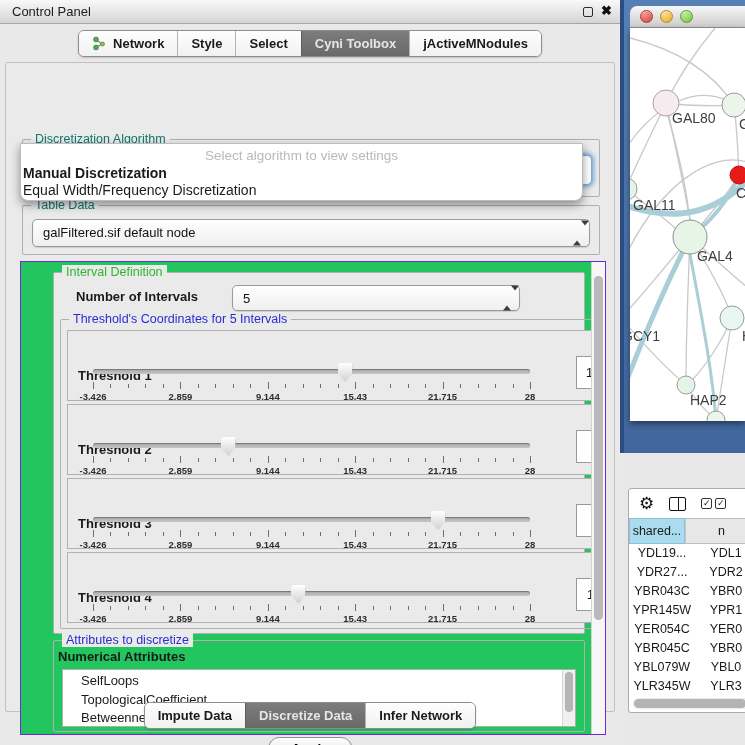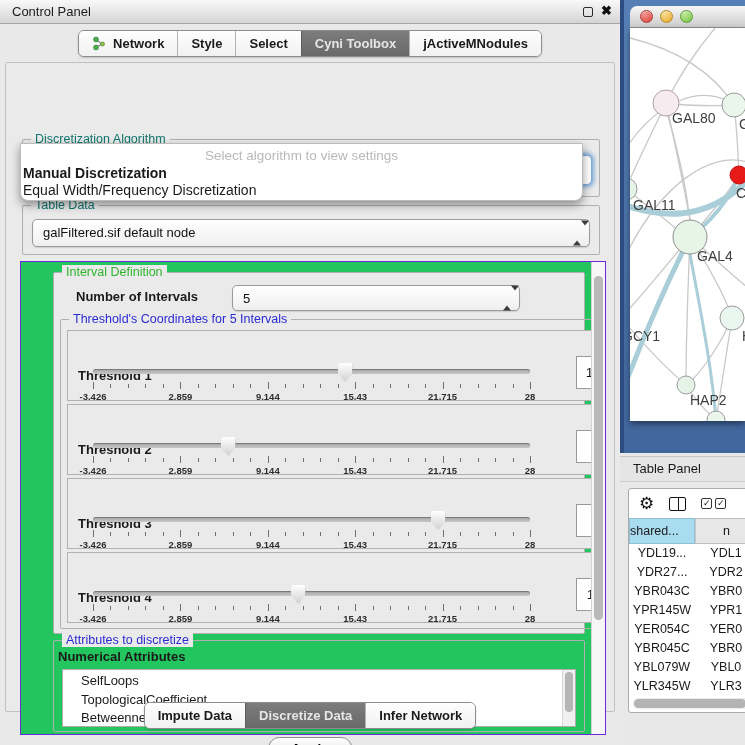--- a/index.html
+++ b/index.html
@@ -114,21 +114,21 @@
               border-top:1px solid #c6c6c6; border-bottom:1px solid #cdcdcd; font-size:13px; line-height:24px; padding-left:13px; }
   .table-card { position:absolute; left:628px; top:488px; width:130px; height:225px; background:#fff;
                 border:1px solid #ababab; border-radius:3px; overflow:hidden; }
   .tp-toolbar { height:29px; display:flex; align-items:center; padding-left:10px; gap:15px; }
   .gear-glyph { font-size:17px; line-height:17px; color:#111; }
   .split-icon { width:17px; height:14px; border:1.6px solid #111; border-radius:2px; position:relative; background:#fff; }
   .split-icon::after { content:""; position:absolute; left:50%; top:0; bottom:0; width:1.6px; background:#111; }
   .check-pair { display:flex; gap:3px; }
   .mini-check { width:11px; height:11px; border:1.3px solid #333; border-radius:2px; font-size:9px; line-height:9px; text-align:center; color:#222; }
   .tp-header { display:flex; height:26px; }
-  .th1 { width:66px; background:#aadcef; border:1px solid #8fc0d2; line-height:24px; font-size:12.5px; }
+  .th1 { width:56px; background:#aadcef; border:1px solid #8fc0d2; text-align:center; line-height:24px; font-size:12.5px; }
   .th2 { flex:1; background:#e7e7e7; border-top:1px solid #bdbdbd; border-bottom:1px solid #bdbdbd;
          border-left:1px solid #c9c9c9; text-align:center; line-height:24px; font-size:12.5px; overflow:hidden; }
   .tp-rows { height:158px; overflow:hidden; }
   .tp-row { display:flex; height:19px; font-size:12.5px; }
   .td1 { width:66px; text-align:center; line-height:19px; overflow:hidden; }
   .td2 { flex:1; text-align:center; line-height:19px; overflow:hidden; }
   .tp-hscroll { position:absolute; left:4px; right:6px; bottom:3px; height:11px; background:#ececec; border-radius:6px; }
   .tp-hscroll .hthumb { position:absolute; left:1px; top:1px; bottom:1px; width:95%; background:#b4b4b4; border-radius:5px; }
 </style>
 </head>
@@ -466,21 +466,20 @@
           <text x="-8" y="313" fill="#3f3f3f" font-size="14" font-family="Liberation Sans, sans-serif">GCY1</text>
           <circle cx="102" cy="290" r="12" fill="#eaf7f0" stroke="#9a9a9a" stroke-width="1"></circle>
           <text x="112" y="313" fill="#3f3f3f" font-size="14" font-family="Liberation Sans, sans-serif">H</text>
           <circle cx="56" cy="357" r="9" fill="#e6f4e8" stroke="#9a9a9a" stroke-width="1"></circle>
           <text x="60" y="377" fill="#3f3f3f" font-size="14" font-family="Liberation Sans, sans-serif">HAP2</text>
           <circle cx="86" cy="392" r="9" fill="#e9f6e9" stroke="#9a9a9a" stroke-width="1"></circle>
         </svg>
     </div>
   </div>
 
-  <div class="tp-title">Table Panel</div>
 
   <div class="table-card">
     <div class="tp-toolbar">
       <span class="gear-glyph">⚙</span>
       <span class="split-icon"></span>
       <span class="check-pair">
         <span class="mini-check">✓</span>
         <span class="mini-check">✓</span>
       </span>
     </div>

